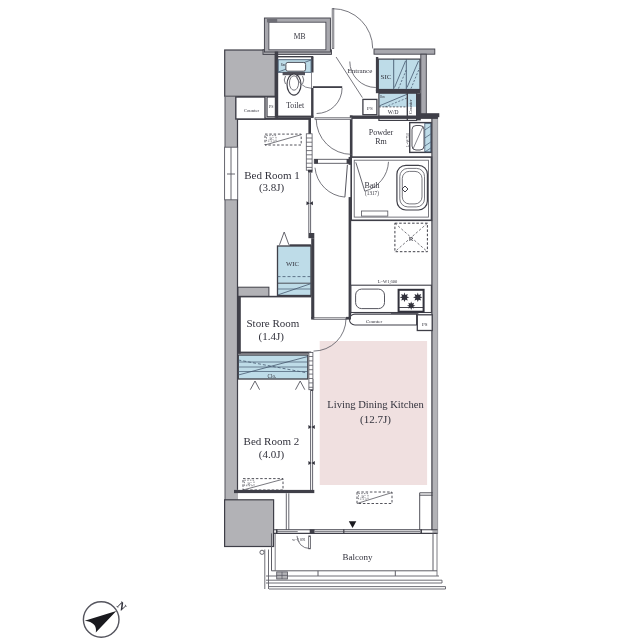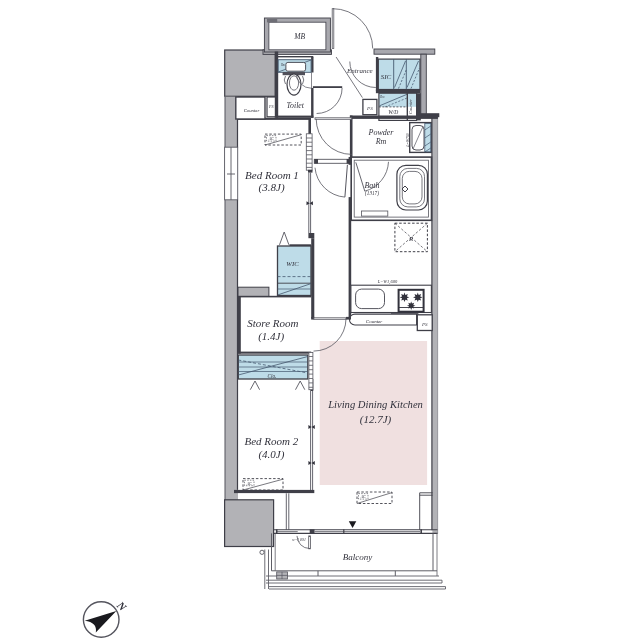--- a/index.html
+++ b/index.html
@@ -1,16 +1,16 @@
 <!DOCTYPE html>
 <html><head>
 <meta charset="utf-8">
 <style>
 html,body{margin:0;padding:0;background:#fff;}
-#page{width:588px;height:639px;position:relative;background:#1d4ed8;overflow:hidden;font-style:italic;}
+#page{width:588px;height:639px;position:relative;background:#1d4ed8;overflow:hidden;}
 svg{display:block;}
 text{font-family:"Liberation Serif",serif;fill:#32323c;}
 </style>
 </head>
 <body>
 <div id="page">
 <svg width="640" height="639" viewBox="0 0 640 639">
 
 <rect x="0" y="0" width="640" height="639" fill="#ffffff"></rect>
 

